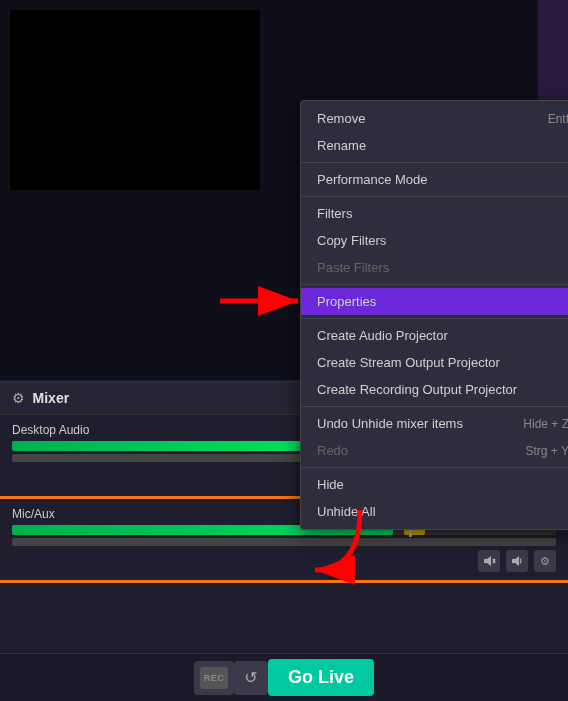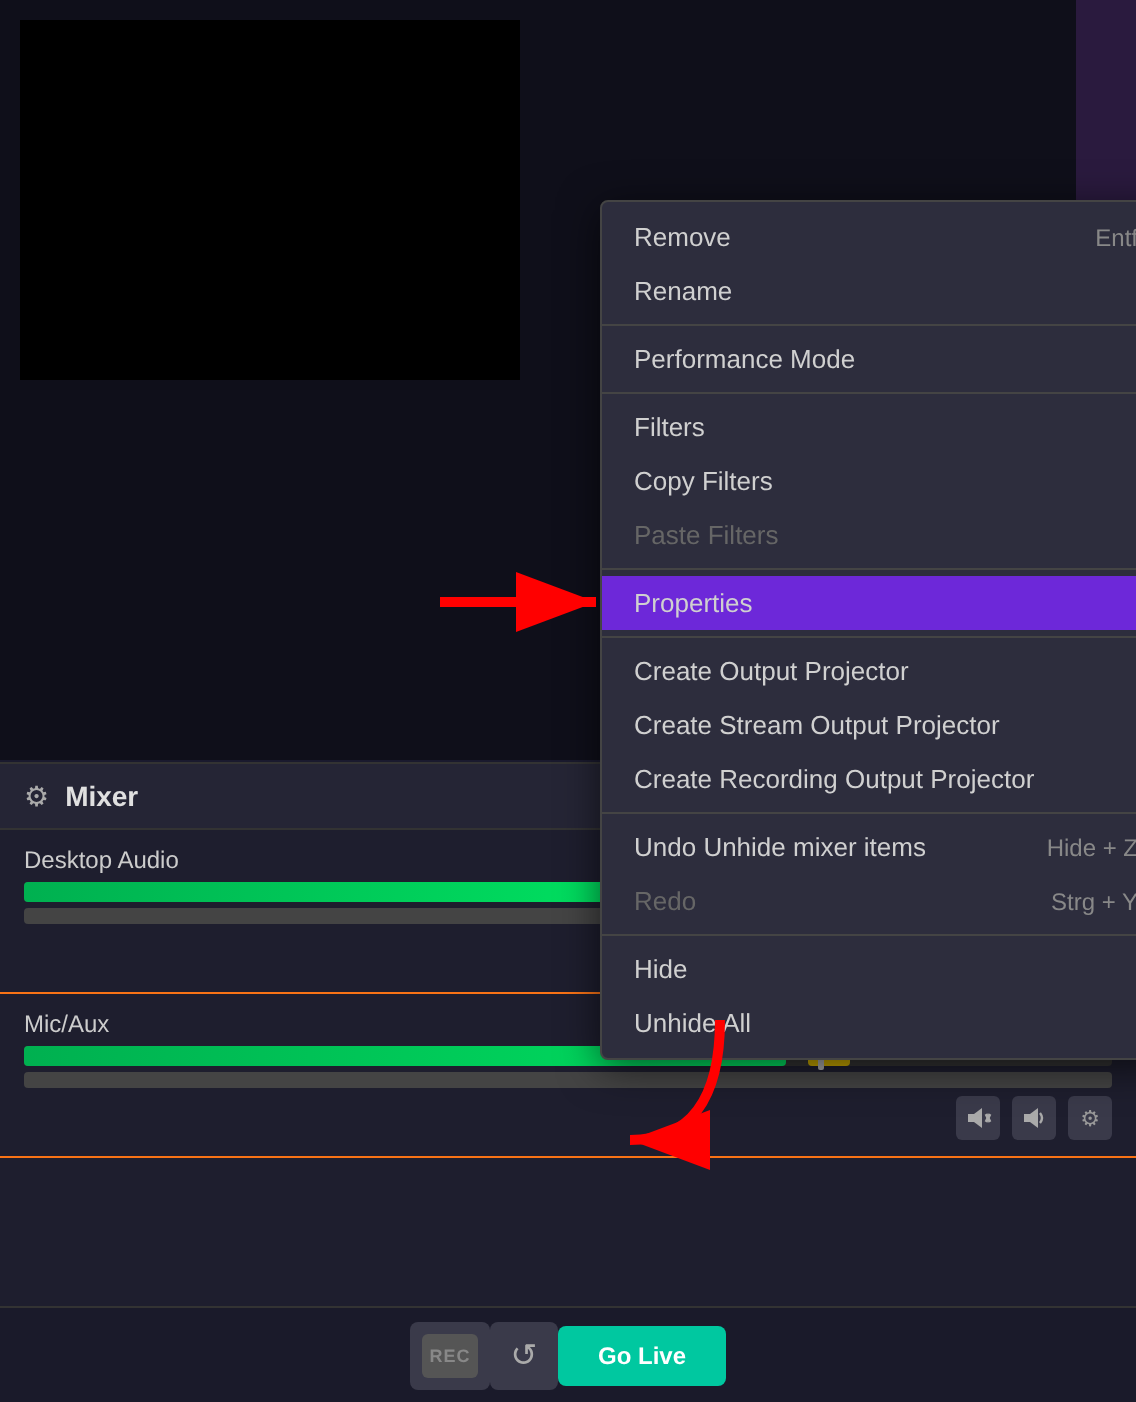--- a/index.html
+++ b/index.html
@@ -63,21 +63,21 @@
 
     .mixer-title {
       color: #e0e0e0;
       font-size: 14px;
       font-weight: 600;
     }
 
     
     .audio-channel {
       padding: 8px 12px;
-      border-bottom: 1px solid #f97316;
+      border-bottom: 3px solid #f97316;
     }
 
     .channel-name {
       color: #ccc;
       font-size: 12px;
       margin-bottom: 4px;
     }
 
     .fader-bar-container {
       position: relative;
@@ -195,21 +195,21 @@
       color: #aaa;
       font-size: 16px;
     }
 
     .go-live-button {
       background: #00c8a0;
       color: #fff;
       border: none;
       border-radius: 4px;
       padding: 8px 20px;
-      font-size: 12px;
+      font-size: 18px;
       font-weight: 600;
       cursor: pointer;
     }
 
     
     .context-menu {
       position: absolute;
       top: 100px;
       left: 300px;
       width: 286px;
@@ -336,21 +336,21 @@
 
   <div class="menu-separator"></div>
 
   <div class="menu-item highlighted">
     <span>Properties</span>
   </div>
 
   <div class="menu-separator"></div>
 
   <div class="menu-item">
-    <span>Create Output Projector</span>
+    <span>Create Audio Projector</span>
   </div>
 
   <div class="menu-item">
     <span>Create Stream Output Projector</span>
   </div>
 
   <div class="menu-item">
     <span>Create Recording Output Projector</span>
   </div>
 

